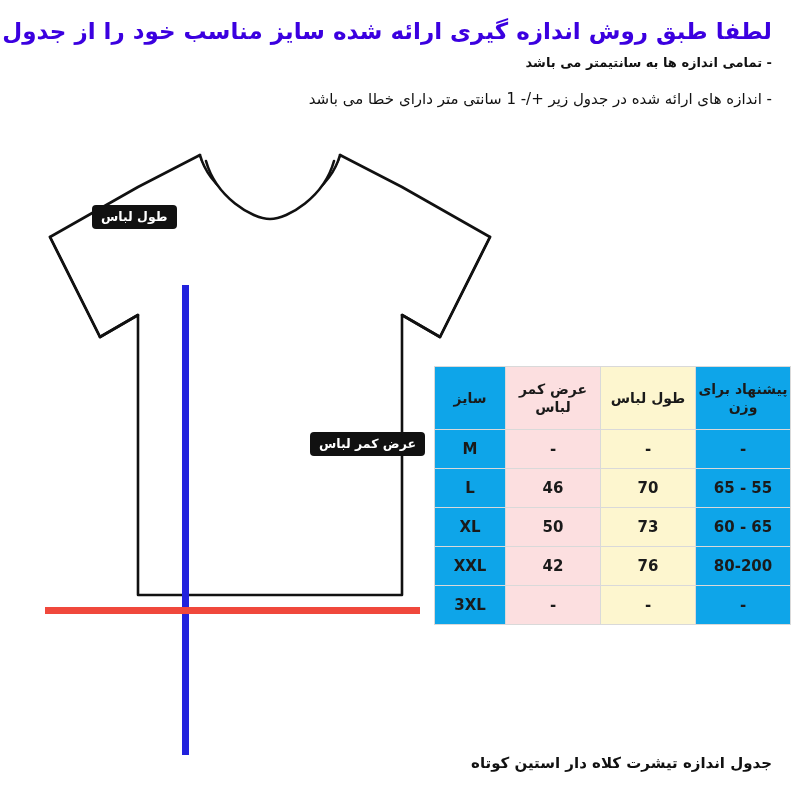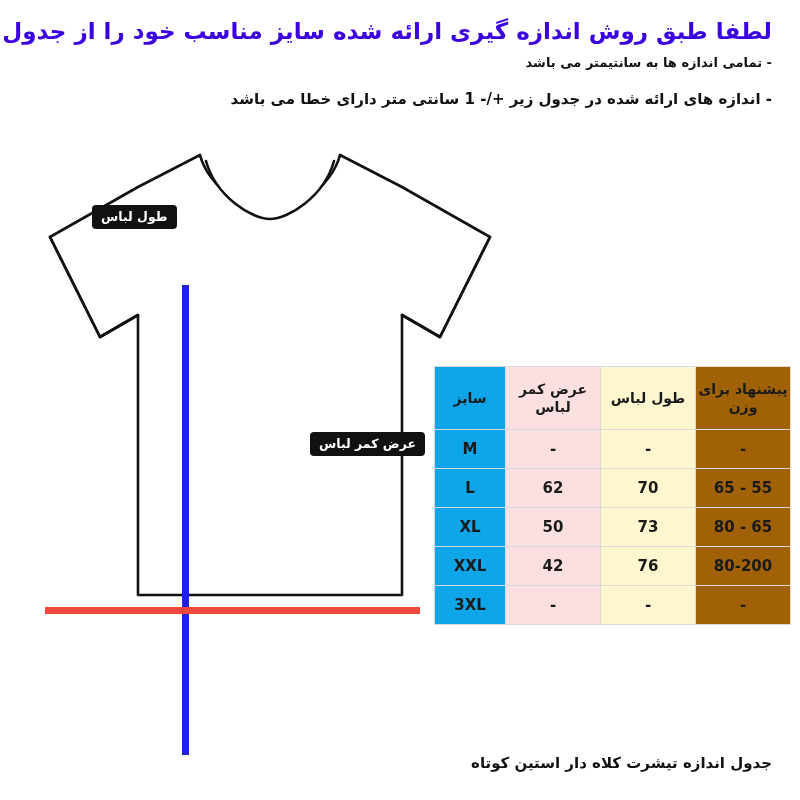--- a/index.html
+++ b/index.html
@@ -37,21 +37,21 @@
     right: 28px;
     top: 55px;
     font-size: 13px;
     font-weight: bold;
     color: #111111;
   }
   #note-2 {
     right: 28px;
     top: 90px;
     font-size: 15px;
-    font-weight: bold;
+    font-weight: normal;
     color: #111111;
   }
 
   
   #shirt-area {
     position: absolute;
     left: 10px;
     top: 125px;
     width: 520px;
     height: 520px;
@@ -122,21 +122,21 @@
   }
   #size-table thead th {
     height: 62px;
     font-size: 14px;
     line-height: 1.3;
     font-weight: bold;
   }
   .col-size   { width: 70px; background: #0ea5e9; }
   .col-chest  { width: 94px; background: #fcdfe0; }
   .col-length { width: 94px; background: #fdf6cf; }
-  .col-weight { width: 94px; background: #a16207; }
+  .col-weight { width: 94px; background: #0ea5e9; }
 
   
   #footer-caption {
     position: absolute;
     right: 28px;
     bottom: 28px;
     font-size: 15px;
     font-weight: bold;
     color: #111111;
     direction: rtl;
@@ -210,25 +210,25 @@
     <tbody>
       <tr>
         <td class="col-weight">-</td>
         <td class="col-length">-</td>
         <td class="col-chest">-</td>
         <td class="col-size">M</td>
       </tr>
       <tr>
         <td class="col-weight">55 - 65</td>
         <td class="col-length">70</td>
-        <td class="col-chest">62</td>
+        <td class="col-chest">46</td>
         <td class="col-size">L</td>
       </tr>
       <tr>
-        <td class="col-weight">65 - 80</td>
+        <td class="col-weight">65 - 60</td>
         <td class="col-length">73</td>
         <td class="col-chest">50</td>
         <td class="col-size">XL</td>
       </tr>
       <tr>
         <td class="col-weight">80-200</td>
         <td class="col-length">76</td>
         <td class="col-chest">42</td>
         <td class="col-size">XXL</td>
       </tr>

